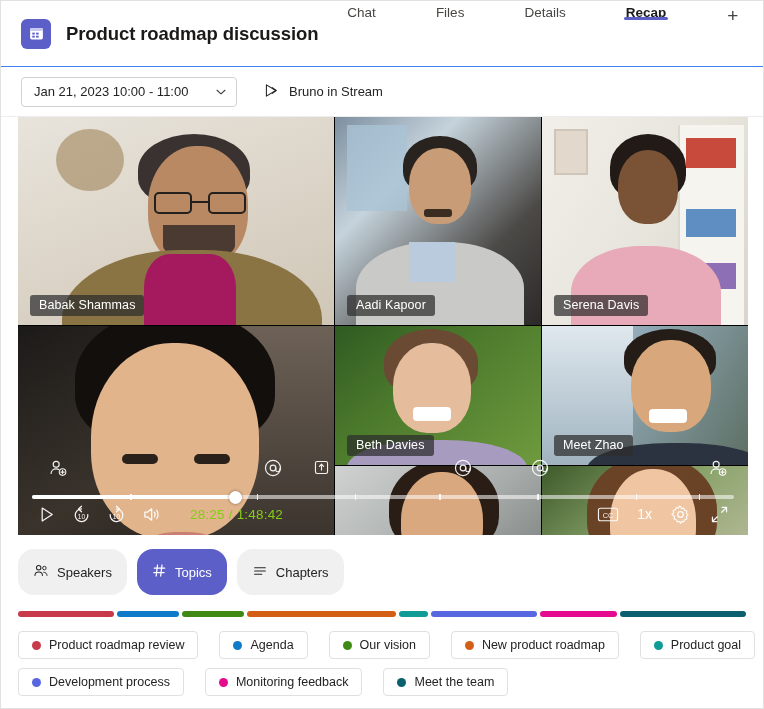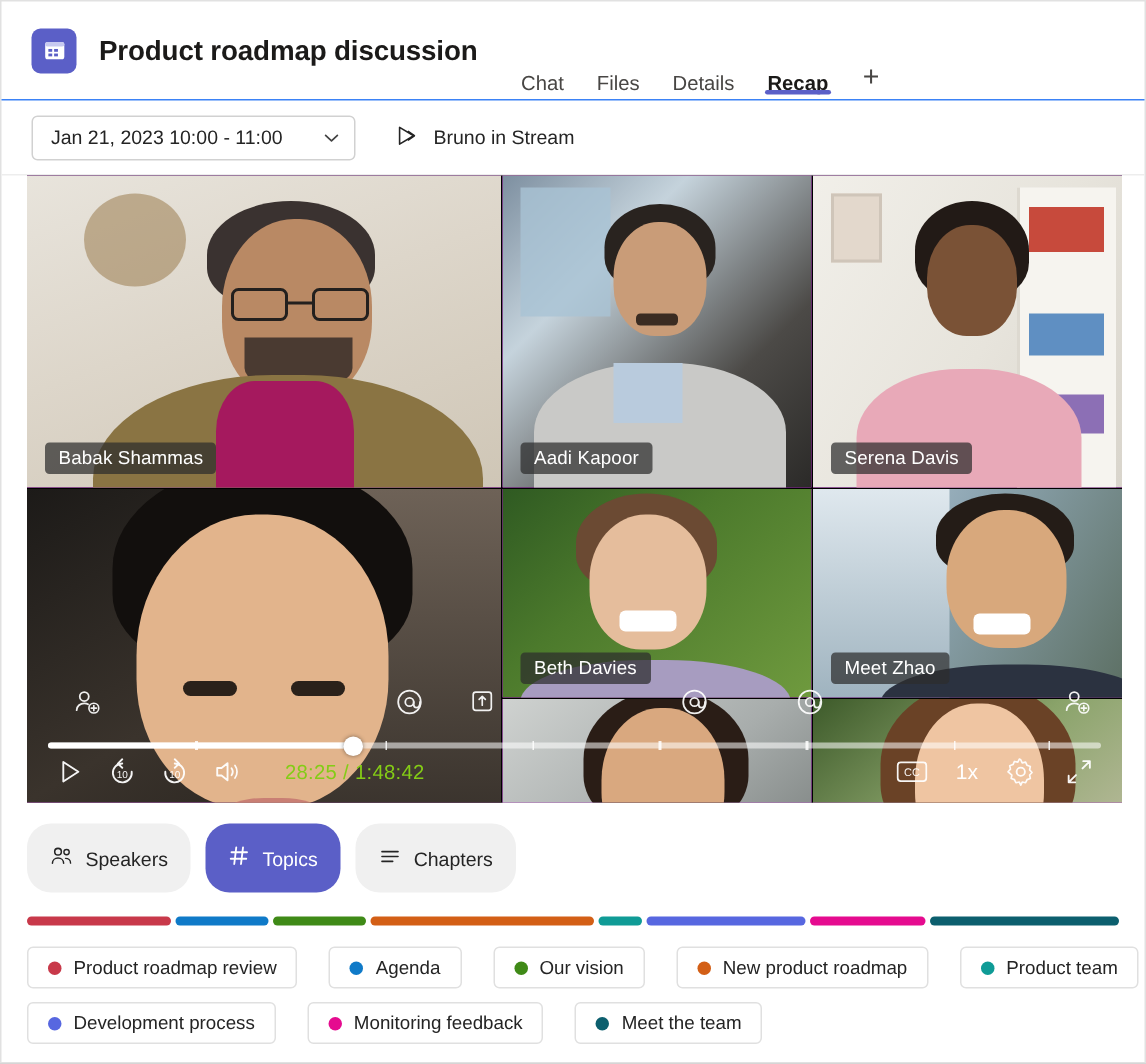--- a/index.html
+++ b/index.html
@@ -31,21 +31,21 @@
     background: #5b5fc7;
     display: flex; align-items: center; justify-content: center;
     flex: none;
   }
   .app-icon svg { display:block; }
   .title {
     font-size: 18.5px; font-weight: bold; color: #1b1a19;
     margin-left: 15px; letter-spacing: -0.1px;
     white-space: nowrap;
   }
-  .tabs { display: flex; align-items: flex-end; height: 58px; margin-left: 18px; }
+  .tabs { display: flex; align-items: flex-start; height: 58px; margin-left: 18px; gap: 38px; }
   .tab {
     display: flex; align-items: center; justify-content: center;
     padding: 0 11px;
     font-size: 13.5px; color: #484644;
     position: relative; cursor: pointer;
     white-space: nowrap;
   }
   .tab.active { color: #1b1a19; font-weight: bold; }
   .tab.active::after {
     content: ""; position: absolute;
@@ -84,21 +84,21 @@
   .stage-wrap { padding: 0 17px; flex: none; }
   .stage {
     position: relative;
     width: 730px; height: 418px;
     background: #000;
     overflow: hidden;
     display: grid;
     grid-template-columns: 316px 1px 206px 1px 206px;
     grid-template-rows: 208px 1px 139px 1px 139px;
   }
-  .tile { position: relative; overflow: hidden; background: #d946ef; }
+  .tile { position: relative; overflow: hidden; background: #7f1d1d; }
   .tile .nm {
     position: absolute; left: 12px; bottom: 9px;
     background: rgba(45,45,45,0.72);
     color: #fff; font-size: 12.5px;
     padding: 3px 9px 4px; border-radius: 3px;
     white-space: nowrap; letter-spacing: 0.1px;
   }
   .gapv { background: #000; }
   .gaph { background: #000; }
 
@@ -518,21 +518,21 @@
         <button class="topic">
           <span class="dot" style="background: rgb(63, 138, 23);"></span>
           <span>Our vision</span>
         </button>
         <button class="topic">
           <span class="dot" style="background: rgb(211, 95, 22);"></span>
           <span>New product roadmap</span>
         </button>
         <button class="topic">
           <span class="dot" style="background: rgb(15, 155, 150);"></span>
-          <span>Product team</span>
+          <span>Product goal</span>
         </button>
       </div>
     <div class="topicrow" id="topicRow1">
         <button class="topic">
           <span class="dot" style="background: rgb(87, 103, 224);"></span>
           <span>Development process</span>
         </button>
         <button class="topic">
           <span class="dot" style="background: rgb(229, 11, 143);"></span>
           <span>Monitoring feedback</span>

